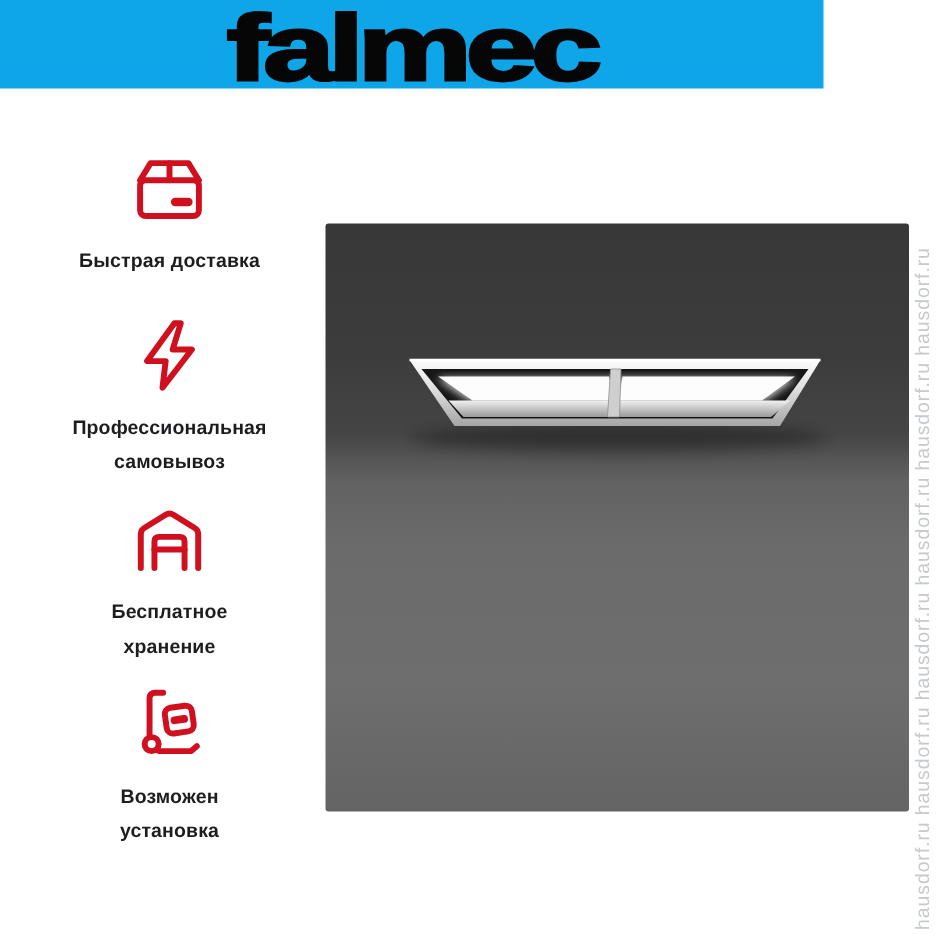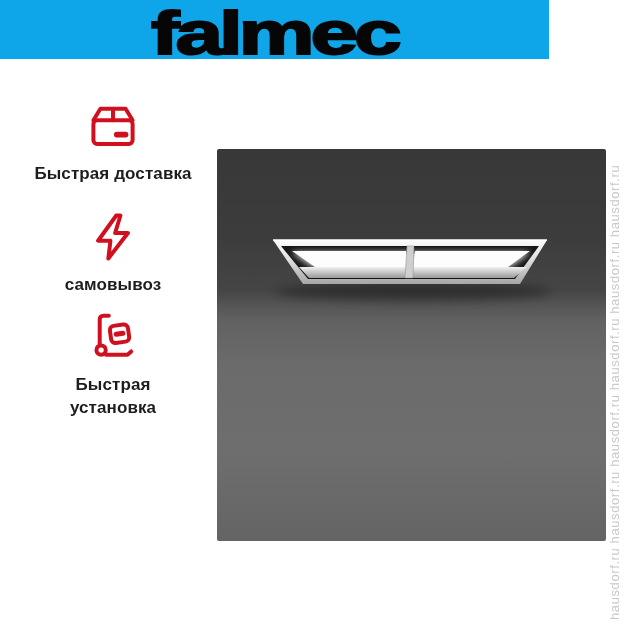--- a/index.html
+++ b/index.html
@@ -29,21 +29,21 @@
   
   .benefits{
     position:absolute;left:14px;top:98px;width:198px;
     display:flex;flex-direction:column;align-items:center;
   }
   .benefit-item{display:flex;flex-direction:column;align-items:center;margin-bottom:13px;}
   .benefit-item.first{margin-bottom:24px;}
   .benefit-icon{width:56px;height:56px;display:block;}
   .benefit-icon svg{width:56px;height:56px;display:block;}
   .benefit-label{
-    font-size:17px;font-weight:600;line-height:23px;color:#1d1d1f;
+    font-size:13px;font-weight:600;line-height:23px;color:#1d1d1f;
     text-align:center;margin-top:8px;letter-spacing:0.1px;
   }
   .benefit-label div{min-height:0;}
   
   .product-image{
     position:absolute;left:217px;top:149px;width:389px;height:392px;
     border-radius:2px;overflow:hidden;
     background:linear-gradient(180deg,
       #383838 0%, #3c3c3c 22%, #454545 36%,
       #555555 40%, #626262 44%, #6b6b6b 55%,
@@ -88,39 +88,53 @@
     </div>
   </div>
 
   <div class="benefit-item">
     <span class="benefit-icon">
       <svg viewBox="0 0 24 24" fill="none" stroke="#d1101f" stroke-width="1.7" stroke-linejoin="round" stroke-linecap="round">
         <path d="M13.4 2.8 L5.6 13.6 H10.9 L10 21.2 L18.4 10.3 H12.9 L15.2 2.8 Z"></path>
       </svg>
     </span>
     <div class="benefit-label">
+      <div>Профессиональная</div>
       <div>самовывоз</div>
     </div>
   </div>
 
+  <div class="benefit-item">
+    <span class="benefit-icon">
+      <svg viewBox="0 0 24 24" fill="none" stroke="#d1101f" stroke-width="1.7" stroke-linejoin="round" stroke-linecap="round">
+        <path d="M3.8 20 V10.3 Q3.8 9.1 4.9 8.5 L10.9 4.8 Q12 4.1 13.1 4.8 L19.1 8.5 Q20.2 9.1 20.2 10.3 V20"></path>
+        <path d="M7.7 20 V12.4 Q7.7 11.1 9 11.1 H15 Q16.3 11.1 16.3 12.4 V20"></path>
+        <line x1="7.7" y1="14.7" x2="16.3" y2="14.7"></line>
+      </svg>
+    </span>
+    <div class="benefit-label">
+      <div>Бесплатное</div>
+      <div>хранение</div>
+    </div>
+  </div>
 
   <div class="benefit-item">
     <span class="benefit-icon">
       <svg viewBox="0 0 24 24" fill="none" stroke="#d1101f" stroke-width="1.7" stroke-linejoin="round" stroke-linecap="round">
         <path d="M10.2 2.9 H7.9 Q6.3 2.9 6.3 4.5 V15.2"></path>
         <circle cx="6.9" cy="17.6" r="2"></circle>
         <path d="M9 19.6 H18.2 L19.8 18.2"></path>
         <g transform="rotate(-8 14.8 10.6)">
           <rect x="10.9" y="6.9" width="7.8" height="7.4" rx="1.8"></rect>
           <line x1="13.4" y1="10.6" x2="16.2" y2="10.6" stroke-width="2.2"></line>
         </g>
       </svg>
     </span>
     <div class="benefit-label">
-      <div>Быстрая</div>
+      <div>Возможен</div>
       <div>установка</div>
     </div>
   </div>
 
 </div>
 
 <div class="product-image">
   <svg viewBox="0 0 389 392">
     <defs>
       <linearGradient id="steel" x1="0" y1="0" x2="0" y2="1">

